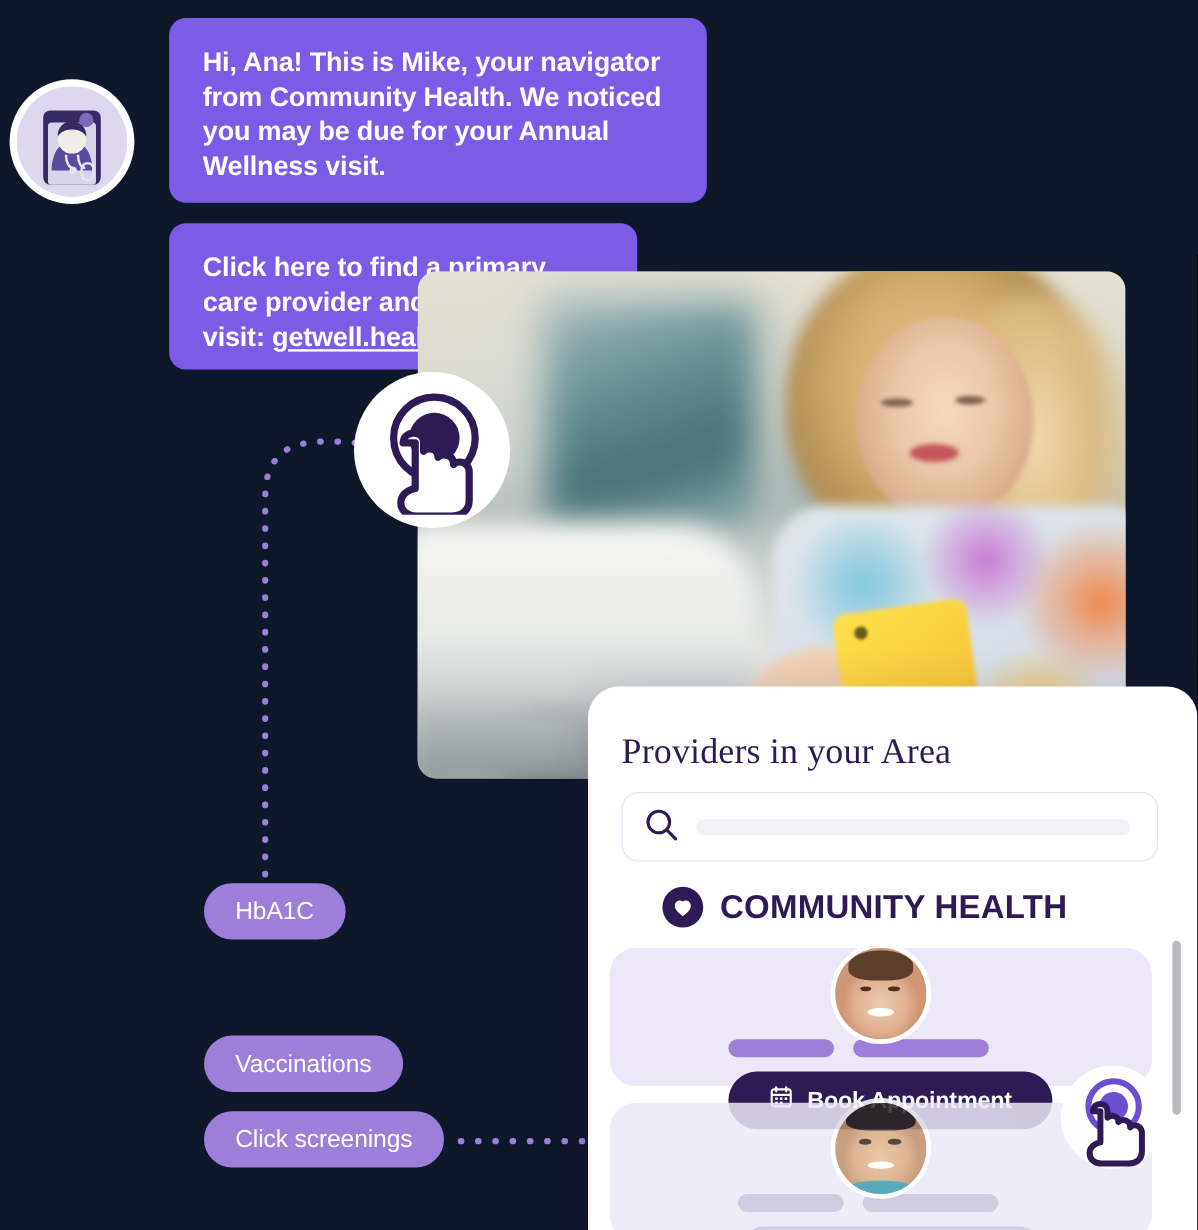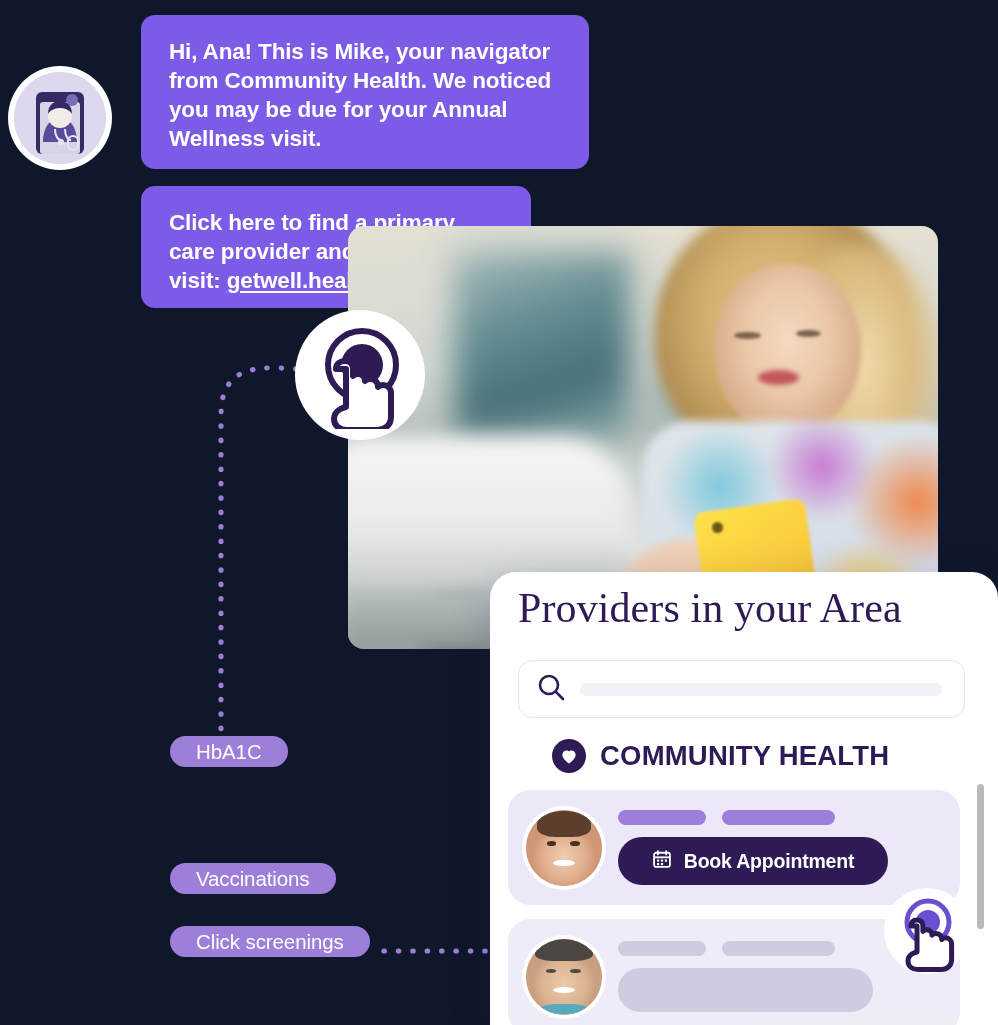--- a/index.html
+++ b/index.html
@@ -72,42 +72,42 @@
   .connector{position:absolute;left:0;top:0;width:998px;height:1025px;pointer-events:none;}
 
   
   .tap-big{position:absolute;left:295px;top:310px;width:130px;height:130px;border-radius:50%;
     background:#ffffff;}
   .tap-big svg{position:absolute;left:50%;top:50%;transform:translate(-50%,-50%);}
 
   
   .pill{position:absolute;background:#9d7ed8;color:#ffffff;border-radius:999px;
     font-size:20.5px;font-weight:400;letter-spacing:-0.1px;display:flex;align-items:center;
-    padding:0 26px;box-sizing:border-box;height:31px;}
+    padding:0 26px;box-sizing:border-box;height:47px;}
   #pill-0{left:170px;top:736px;}
   #pill-1{left:170px;top:799px;}
   #pill-2{left:170px;top:863px;justify-content:flex-end;}
   #pill-3{left:170px;top:926px;}
 
   
   .provider-card{position:absolute;left:490px;top:572px;width:508px;height:453px;background:#ffffff;
     border-radius:26px 26px 0 0;overflow:hidden;box-shadow:0 10px 40px rgba(40,20,80,.18);}
-  .pc-title{position:absolute;left:28px;top:12px;font-family:"Liberation Serif",serif;
-    font-size:42px;color:#2e1a54;letter-spacing:.1px;}
+  .pc-title{position:absolute;left:28px;top:38px;font-family:"Liberation Serif",serif;
+    font-size:30px;color:#2e1a54;letter-spacing:.1px;}
   .searchbox{position:absolute;left:28px;top:88px;width:445px;height:56px;border:1.6px solid #e6e2f5;
     border-radius:14px;background:#fff;display:flex;align-items:center;}
   .searchbox .mg{margin-left:17px;flex:0 0 auto;}
   .search-ph{margin-left:14px;height:13px;flex:1;background:#f2f1f7;border-radius:7px;margin-right:22px;}
   .brandrow{position:absolute;left:62px;top:167px;display:flex;align-items:center;gap:14px;}
   .brand-dot{width:34px;height:34px;border-radius:50%;background:#2e1a54;display:flex;align-items:center;justify-content:center;}
   .brand-name{font-size:27.5px;font-weight:700;color:#2e1a54;letter-spacing:.2px;}
 
   .list{position:absolute;left:18px;top:218px;width:452px;}
   .prow{position:relative;background:#ede8f8;border-radius:22px;height:115px;margin-bottom:14px;
-    display:flex;align-items:center;padding:0 18px;box-sizing:border-box;}
+    display:flex;align-items:center;padding:0 18px;box-sizing:border-box;flex-direction:column;}
   .prow.faded{background:#ece9f5;opacity:.85;}
   .pavatar{width:76px;height:76px;border-radius:50%;background:#fff;flex:0 0 auto;overflow:hidden;
     box-shadow:0 0 0 4px #ffffff;position:relative;}
   .pav-a{position:absolute;inset:0;background:
       radial-gradient(42% 44% at 50% 62%, #f0cdb2 0%, #e0ae8d 70%, #cf9776 100%),
       linear-gradient(180deg,#cfd8d4,#b9c4c0);}
   .pav-a .h{position:absolute;left:14%;top:2%;width:72%;height:34%;border-radius:50% 50% 35% 35%;background:#5b3f2c;}
   .pav-a .e1{position:absolute;left:27%;top:42%;width:13%;height:6%;border-radius:50%;background:#4a3322;}
   .pav-a .e2{position:absolute;left:58%;top:42%;width:13%;height:6%;border-radius:50%;background:#4a3322;}
   .pav-a .m{position:absolute;left:36%;top:66%;width:28%;height:9%;border-radius:50%;background:#fff;}

